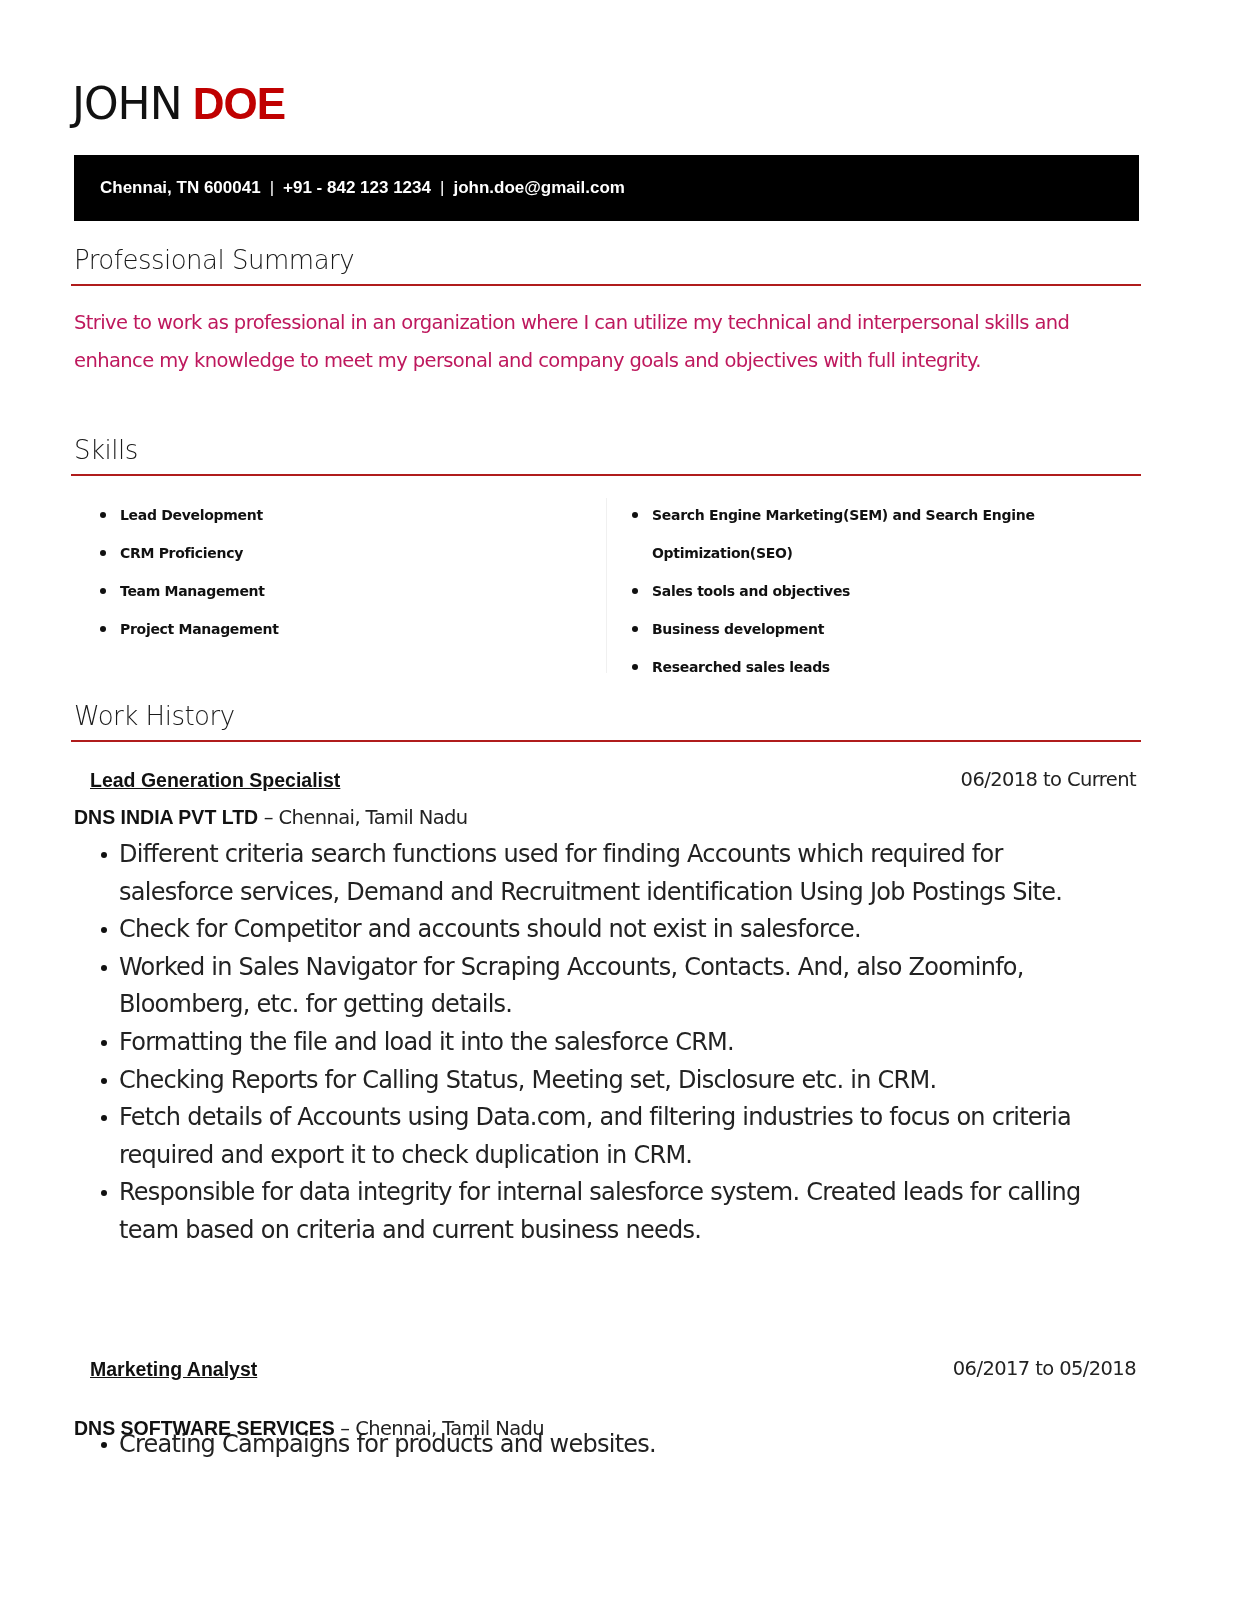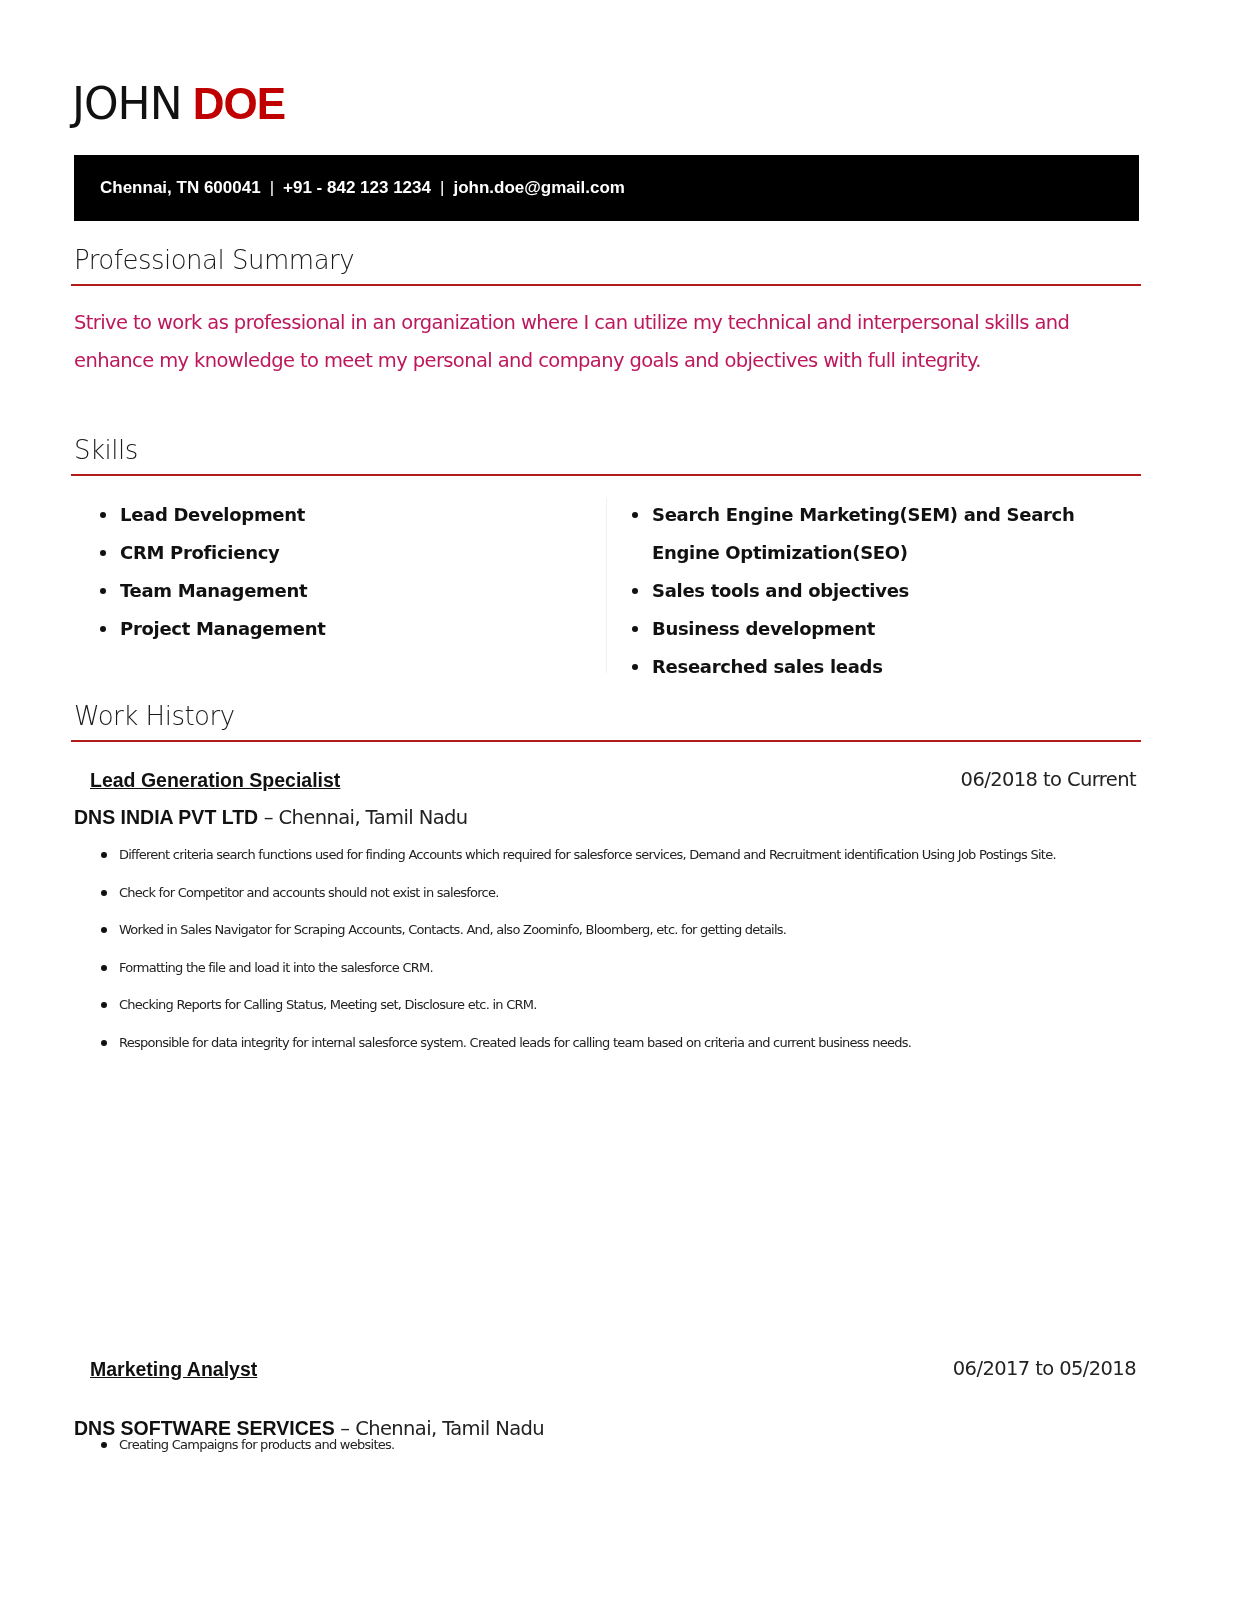--- a/index.html
+++ b/index.html
@@ -22,39 +22,39 @@
   .section-title { position: absolute; left: 74px; font-size: 26px; color: #1a1a1a;
                    font-family: "DejaVu Sans", sans-serif; font-weight: 200; letter-spacing: -0.5px;
                    line-height: 32px; text-align: center; }
   .rule { position: absolute; left: 71px; width: 1070px; height: 2px; background: #b01c1c; }
 
   .summary { position: absolute; left: 74px; top: 304px; width: 1066px; font-size: 19.5px;
              line-height: 38px; color: #be185d; font-family: "DejaVu Sans", sans-serif;
              letter-spacing: -0.6px; }
 
   .skills-col { position: absolute; top: 496px; list-style: none; margin: 0; padding: 0;
-                font-weight: bold; font-size: 18px; line-height: 38px; color: #111;
+                font-weight: bold; font-size: 14px; line-height: 38px; color: #111;
                 font-family: "DejaVu Sans", sans-serif; letter-spacing: -0.3px; }
   .skills-col li { position: relative; padding-left: 20px; }
   .skills-col li::before { content: ""; position: absolute; left: 0; top: 16px; width: 6px; height: 6px;
                            border-radius: 50%; background: #111; }
   .skills-left { left: 100px; width: 480px; }
   .skills-right { left: 632px; width: 500px; }
   .col-divider { position: absolute; left: 606px; top: 498px; width: 1px; height: 175px; background: #f0f0f0; }
 
   .job-title { position: absolute; left: 90px; font-weight: bold; font-size: 19.5px; color: #111;
                font-family: "Liberation Sans", sans-serif; line-height: 26px; text-decoration: underline; }
   .job-dates { position: absolute; right: 100px; font-size: 19.5px; color: #222; text-align: left;
                font-family: "DejaVu Sans", sans-serif; letter-spacing: -0.6px; line-height: 26px; }
   .job-company { position: absolute; left: 74px; font-size: 19.5px; color: #222;
                  font-family: "DejaVu Sans", sans-serif; letter-spacing: -0.6px; line-height: 26px; }
   .job-company .co { font-weight: bold; color: #111; font-family: "Liberation Sans", sans-serif; letter-spacing: 0; }
 
   .bullets { position: absolute; left: 100px; width: 1010px; list-style: none; margin: 0; padding: 0;
-             font-size: 13px; line-height: 37.6px; color: #222; font-family: "DejaVu Sans", sans-serif;
+             font-size: 24px; line-height: 37.6px; color: #222; font-family: "DejaVu Sans", sans-serif;
              letter-spacing: -0.75px; }
   .bullets li { position: relative; padding-left: 19px; }
   .bullets li::before { content: ""; position: absolute; left: 1px; top: 16px; width: 6px; height: 6px;
                         border-radius: 50%; background: #111; }
 </style>
 </head>
 <body>
 
 <div class="page">
 
@@ -98,20 +98,21 @@
   <div class="job-dates" style="top:767px;">06/2018 to Current</div>
   <div class="job-company" style="top:804px;">
     <span class="co">DNS INDIA PVT LTD</span><span> – </span><span>Chennai, Tamil Nadu</span>
   </div>
   <ul class="bullets" style="top:836px;">
     <li>Different criteria search functions used for finding Accounts which required for salesforce services, Demand and Recruitment identification Using Job Postings Site.</li>
     <li>Check for Competitor and accounts should not exist in salesforce.</li>
     <li>Worked in Sales Navigator for Scraping Accounts, Contacts. And, also Zoominfo, Bloomberg, etc. for getting details.</li>
     <li>Formatting the file and load it into the salesforce CRM.</li>
     <li>Checking Reports for Calling Status, Meeting set, Disclosure etc. in CRM.</li>
+    <li>Fetch details of Accounts using Data.com, and filtering industries to focus on criteria required and export it to check duplication in CRM.</li>
     <li>Responsible for data integrity for internal salesforce system. Created leads for calling team based on criteria and current business needs.</li>
   </ul>
 
   <div class="job-title" style="top:1356px;">Marketing Analyst</div>
   <div class="job-dates" style="top:1356px;">06/2017 to 05/2018</div>
   <div class="job-company" style="top:1415px;">
     <span class="co">DNS SOFTWARE SERVICES</span><span> – </span><span>Chennai, Tamil Nadu</span>
   </div>
   <ul class="bullets" style="top:1426px;">
     <li>Creating Campaigns for products and websites.</li>

